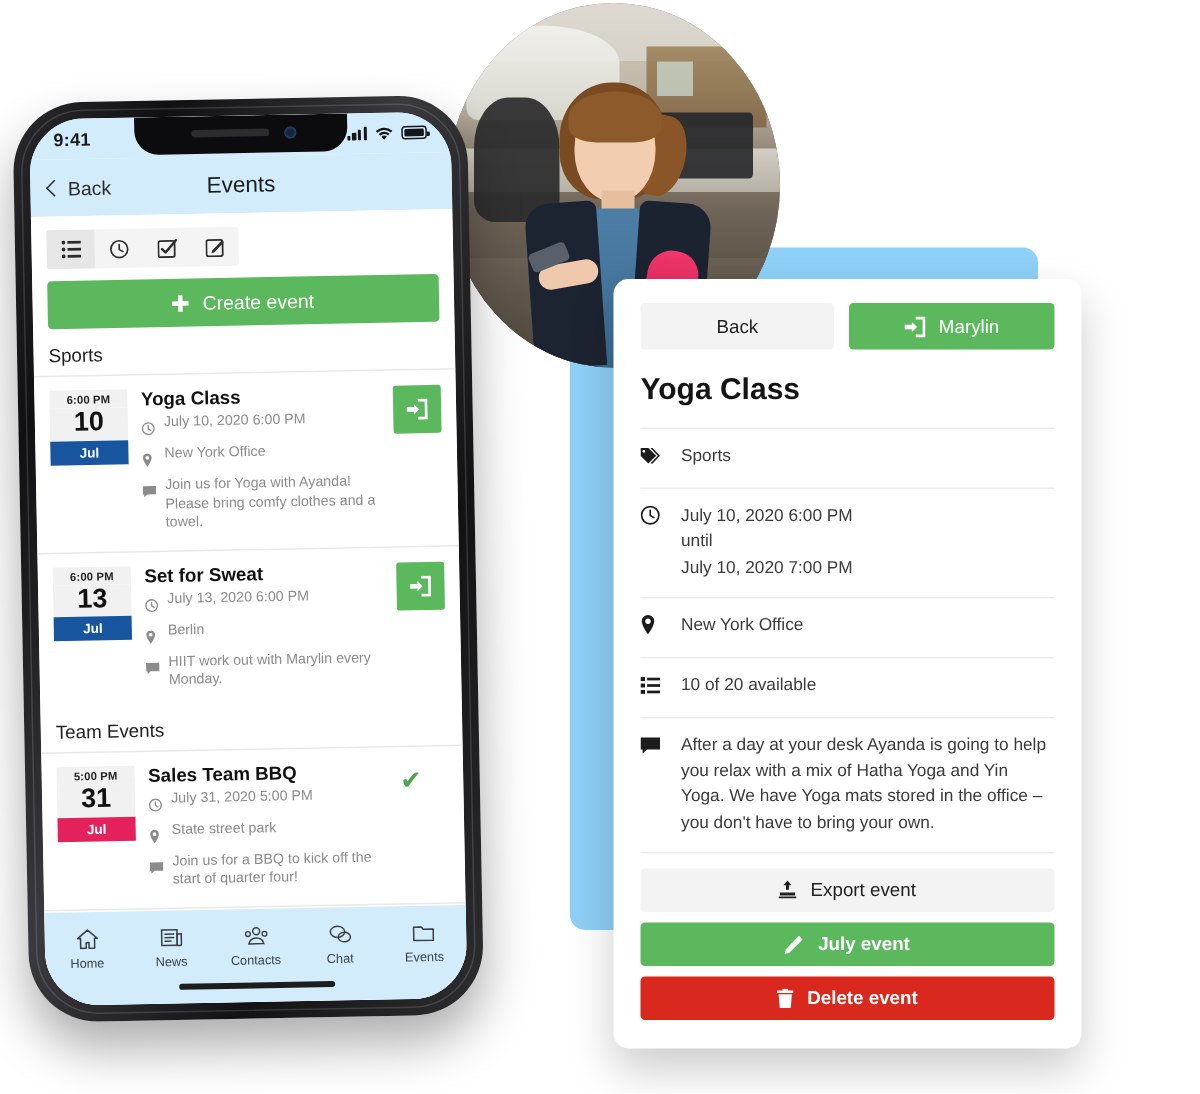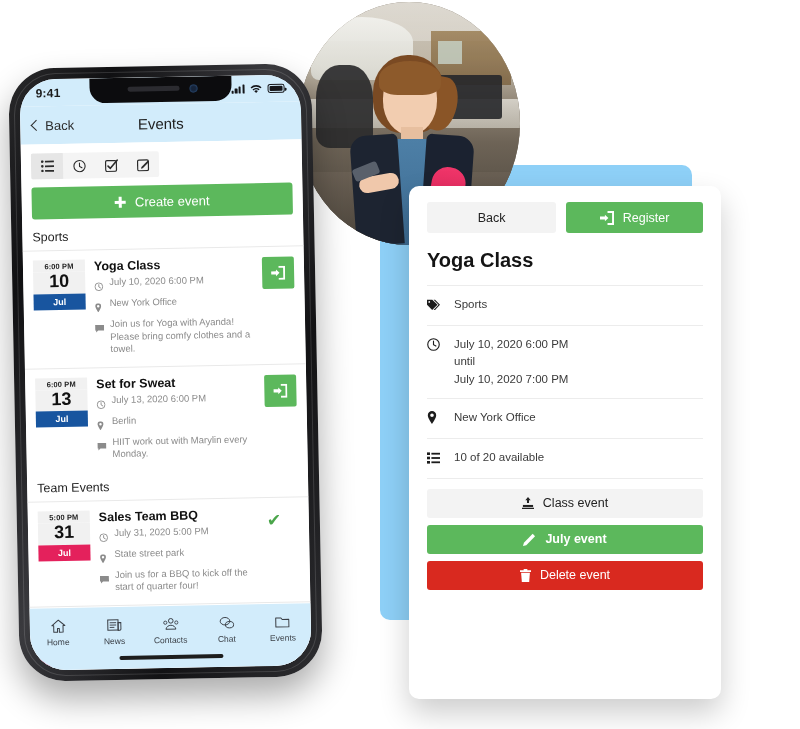--- a/index.html
+++ b/index.html
@@ -309,21 +309,21 @@
   .d-row .dtxt.para { color: #3a3a3a; }
 
   .d-actions { border-top: 1px solid #ececec; padding-top: 10px; }
   .d-btn {
     height: 29px; border-radius: 3px; display: flex; align-items: center;
     justify-content: center; gap: 9px; font-size: 12.5px; cursor: pointer;
     margin-bottom: 7px;
   }
   .d-btn.export { background: #f3f3f3; color: #222; }
   .d-btn.edit { background: #5cb85c; color: #fff; font-weight: 700; }
-  .d-btn.delete { background: #d9291f; color: #fff; font-weight: 400; }
+  .d-btn.delete { background: #d9291f; color: #fff; font-weight: 700; }
   .d-btn svg { display: block; }
 </style>
 </head>
 <body>
 
 <div id="stage">
 
   <div class="hero-photo">
     <div class="hp-room">
       <div class="hp-win"></div>
@@ -631,21 +631,21 @@
   </div>
 
   <div class="detail">
     <div class="d-top">
       <div class="d-back">Back</div>
       <div class="d-reg">
         <svg width="14" height="14" viewBox="0 0 16 16">
           <path d="M0 6.2h5.6v-2L9.6 8l-4 3.8v-2H0Z" fill="#fff"></path>
           <path d="M8.6 0H16v16H8.6v-2.2h5.2V2.2H8.6Z" fill="#fff"></path>
         </svg>
-        <span>Register</span>
+        <span>Marylin</span>
       </div>
     </div>
 
     <div class="d-title">Yoga Class</div>
 
     <div class="d-row">
       <span class="dico">
         <svg width="13" height="13" viewBox="0 0 15 14">
             <path d="M0 1.4h6.1l6 6-6.1 6-6-6Z" fill="#1c1c1c"></path>
             <circle cx="2.6" cy="4" r="1" fill="#fff"></circle>
@@ -684,29 +684,37 @@
             <rect x="4.4" y="0.8" width="8.6" height="1.8" fill="#1c1c1c"></rect>
             <rect x="0" y="4.7" width="3" height="2.6" fill="#1c1c1c"></rect>
             <rect x="4.4" y="5.1" width="8.6" height="1.8" fill="#1c1c1c"></rect>
             <rect x="0" y="9" width="3" height="2.6" fill="#1c1c1c"></rect>
             <rect x="4.4" y="9.4" width="8.6" height="1.8" fill="#1c1c1c"></rect>
           </svg>
       </span>
       <span class="dtxt">10 of 20 available</span>
     </div>
 
+    <div class="d-row">
+      <span class="dico">
+        <svg width="13" height="12" viewBox="0 0 13 12">
+            <path d="M0 .6h13v8H4.4L1.4 11.4V8.6H0Z" fill="#1c1c1c"></path>
+          </svg>
+      </span>
+      <span class="dtxt para">After a day at your desk Ayanda is going to help you relax with a mix of Hatha Yoga and Yin Yoga. We have Yoga mats stored in the office – you don't have to bring your own.</span>
+    </div>
 
     <div class="d-actions">
       <div class="d-btn export">
         <svg width="12" height="12" viewBox="0 0 13 13">
           <path d="M6.5 0 9.4 3.4H7.6v3.2H5.4V3.4H3.6Z" fill="#222"></path>
           <path d="M1 8.6h11v2.2H1Z" fill="#222"></path>
           <path d="M0 11.6h13V13H0Z" fill="#222"></path>
         </svg>
-        <span>Class event</span>
+        <span>Export event</span>
       </div>
       <div class="d-btn edit">
         <svg width="13" height="13" viewBox="0 0 14 14">
           <path d="M0 14l1-3.4L10.4.9l2.6 2.6-9.5 9.6Z" fill="#fff"></path>
         </svg>
         <span>July event</span>
       </div>
       <div class="d-btn delete">
         <svg width="11" height="13" viewBox="0 0 12 14">
           <path d="M4 0h4v1.4h4v1.8H0V1.4h4Z" fill="#fff"></path>

